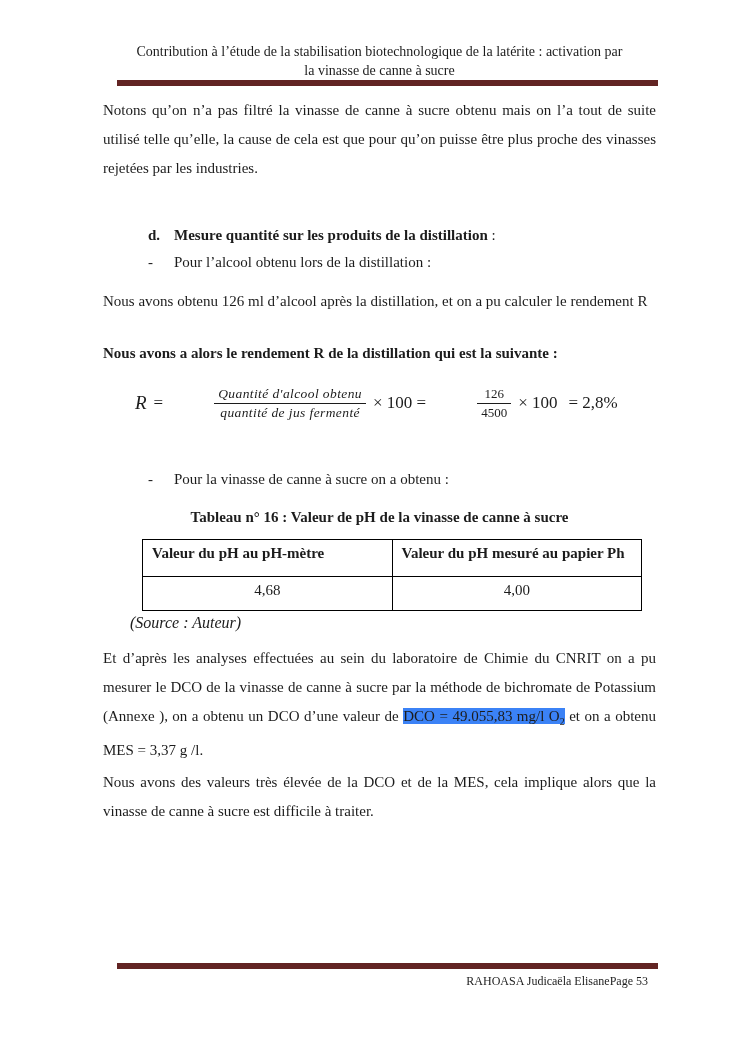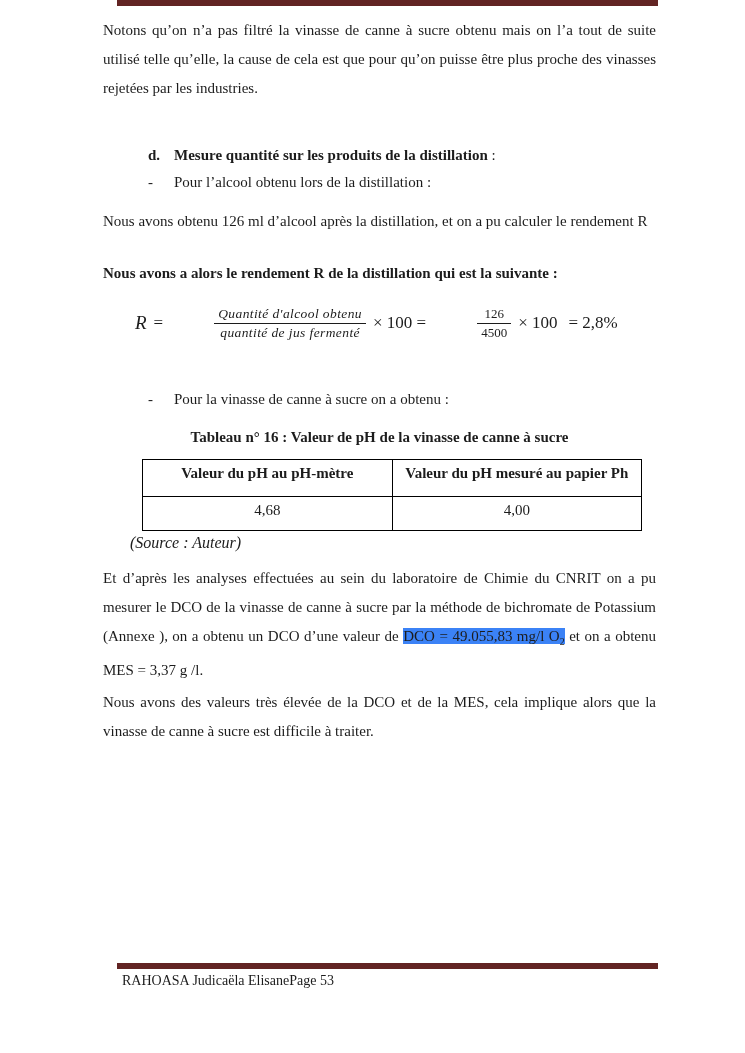--- a/index.html
+++ b/index.html
@@ -88,21 +88,21 @@
     width: 500px;
     border-collapse: collapse;
     table-layout: fixed;
   }
   table.ph-table td, table.ph-table th {
     border: 1.5px solid #000000;
     font-size: 15px;
     vertical-align: top;
     padding: 5px 9px;
   }
-  table.ph-table th { font-weight: bold; text-align: center; height: 37px; }
+  table.ph-table th { font-weight: bold; text-align: left; height: 37px; }
   table.ph-table td { text-align: center; height: 34px; }
   .tbl-source {
     margin-top: 4px;
     margin-left: 27px;
     font-style: italic;
     font-size: 16px;
     line-height: 16px;
   }
   .p4 { margin-top: 13px; }
   .hl { background: #3b82f6; }
@@ -120,30 +120,34 @@
     margin-right: -2px;
     height: 2px;
     border-top: 2px solid #622423;
     border-bottom: 4px solid #622423;
   }
   .ftr-row {
     margin-top: 3px;
     padding-left: 19px;
     padding-right: 8px;
     display: flex;
-    justify-content: flex-start;
-    font-size: 14px;
+    justify-content: flex-end;
+    font-size: 12px;
     line-height: 18px;
   }
 </style>
 </head>
 <body>
 
 <div class="page">
 
+  <div class="hdr-title">
+    <div>Contribution à l’étude de la stabilisation biotechnologique de la latérite : activation par</div>
+    <div>la vinasse de canne à sucre</div>
+  </div>
   <div class="hdr-rule"></div>
 
   <div class="para p1">Notons qu’on n’a pas filtré la vinasse de canne à sucre obtenu mais on l’a tout de suite utilisé telle qu’elle, la cause de cela est que pour qu’on puisse être plus proche des vinasses rejetées par les industries.</div>
 
   <div class="heading-d">
     <span class="marker">d.</span>
     <span><b class="htxt">Mesure quantité sur les produits de la distillation</b><span class="hsuffix"> :</span></span>
   </div>
 
   <div class="bullet b1">

